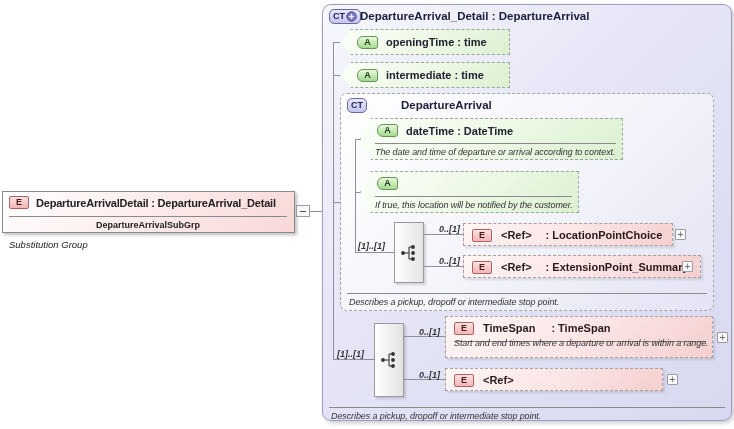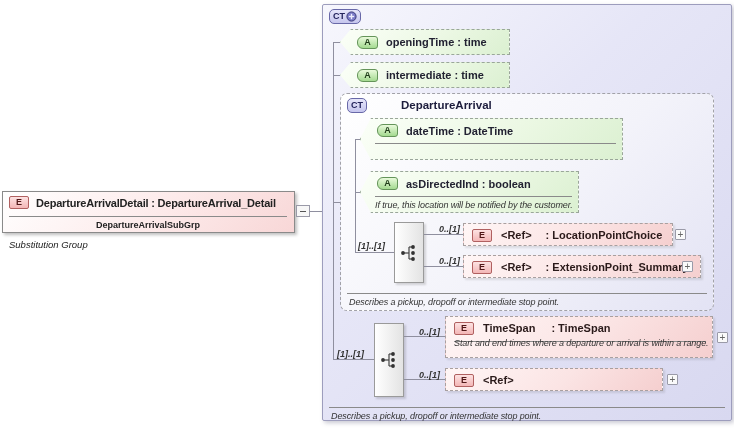--- a/index.html
+++ b/index.html
@@ -7,21 +7,21 @@
   #stage { position: relative; width: 734px; height: 429px; background: #fff; overflow: hidden; }
 
   
   .hline { position: absolute; height: 1px; background: #8f8f9f; }
   .vline { position: absolute; width: 1px; background: #8f8f9f; }
   .sep   { position: absolute; height: 1px; background: #8a8a8a; }
 
   
   .panel {
     position: absolute; left: 322px; top: 4px; width: 410px; height: 417px;
-    border: 1px solid #9d9dbd; border-radius: 2px;
+    border: 1px solid #9d9dbd; border-radius: 9px;
     background: linear-gradient(135deg, #f7f7fd 0%, #e6e6f7 40%, #d8d8f0 100%);
     box-shadow: 2px 2px 4px rgba(100,100,130,.35);
   }
   .panel-title { position: absolute; left: 37px; top: 5px; font-size: 11.5px; font-weight: bold; color: #1c1c3c; white-space: nowrap; }
 
   
   .inner-panel {
     position: absolute; left: 17px; top: 88px; width: 374px; height: 218px;
     border: 1px dashed #a2a2a8; border-radius: 7px;
     background: linear-gradient(135deg, #ffffff 0%, #f3f3fa 55%, #e3e3f4 100%);
@@ -142,20 +142,21 @@
   <div class="panel">
 
     <span class="icon-ct" style="left:6px; top:4px;">
       <span>CT</span>
       <svg width="11" height="11" viewBox="0 0 11 11">
         <circle cx="5.5" cy="5.5" r="4.6" fill="#7b7bc8" stroke="#3a3a78" stroke-width="1"></circle>
         <line x1="5.5" y1="2.8" x2="5.5" y2="8.2" stroke="#eeeefc" stroke-width="1.4"></line>
         <line x1="2.8" y1="5.5" x2="8.2" y2="5.5" stroke="#eeeefc" stroke-width="1.4"></line>
       </svg>
     </span>
+    <span class="panel-title">DepartureArrival_Detail : DepartureArrival</span>
 
     <div class="vline" style="left:10px; top:37px; height:317px;"></div>
     <div class="hline" style="left:10px; top:37px; width:7px;"></div>
     <div class="hline" style="left:10px; top:70px; width:7px;"></div>
     <div class="hline" style="left:10px; top:197px; width:7px;"></div>
     <div class="hline" style="left:10px; top:354px; width:41px;"></div>
 
     <div class="box-attr" style="left:17px; top:24px; width:170px; height:26px;">
       <div class="trow" style="height:24px;">
         <span class="icon-a">A</span>
@@ -180,26 +181,26 @@
       <div class="hline" style="left:14px; top:45px; width:5px;"></div>
       <div class="hline" style="left:14px; top:98px; width:5px;"></div>
       <div class="hline" style="left:14px; top:158px; width:39px;"></div>
 
       <div class="box-attr tall" style="left:19px; top:24px; width:263px; height:42px;">
         <div class="trow">
           <span class="icon-a">A</span>
           <span class="lbl">dateTime : DateTime</span>
         </div>
         <div class="sep" style="left:14px; right:6px; top:24px;"></div>
+        <span class="ann">The date and time of departure or arrival according to context.</span>
       </div>
 
       <div class="box-attr tall" style="left:19px; top:77px; width:219px; height:42px;">
         <div class="trow">
           <span class="icon-a">A</span>
-          <span class="lbl">asDirectedInd : boolean</span>
         </div>
         <div class="sep" style="left:14px; right:6px; top:24px;"></div>
         <span class="ann">If true, this location will be notified by the customer.</span>
       </div>
 
       <span class="card" style="left:17px; top:147px;">[1]..[1]</span>
       <div class="comp" style="left:53px; top:128px; height:61px;">
         <svg width="18" height="20" viewBox="0 0 18 20">
           <line x1="3" y1="10" x2="9" y2="10" stroke="#444" stroke-width="1.2"></line>
           <line x1="9" y1="4" x2="9" y2="16" stroke="#444" stroke-width="1.2"></line>

